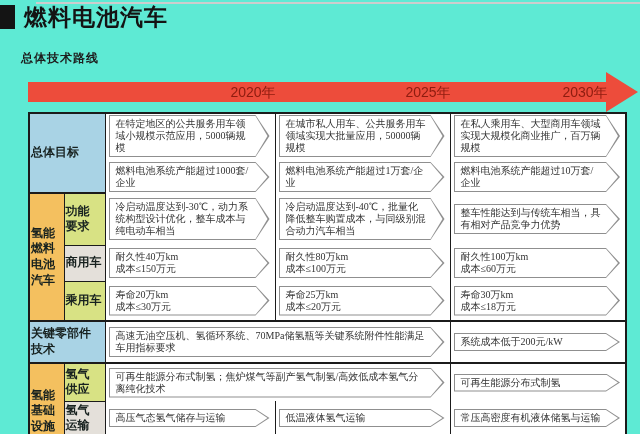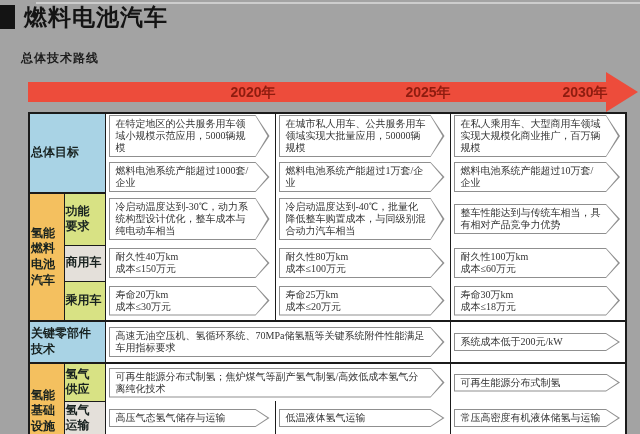--- a/index.html
+++ b/index.html
@@ -1,26 +1,26 @@
 <!DOCTYPE html>
 <html><head>
 <meta charset="utf-8">
 <style>
   * { box-sizing: border-box; margin: 0; padding: 0; }
   body { background:#888; font-family:"Liberation Sans","DejaVu Sans",sans-serif; }
-  .stage { position:relative; width:640px; height:434px; background:#a3a3a3; overflow:hidden; }
+  .stage { position:relative; width:640px; height:434px; background:#5eead4; overflow:hidden; }
 
   .top-divider { position:absolute; top:2px; left:36px; right:0; height:2px; background:#cdcdcd; }
   .title-bullet { position:absolute; left:0; top:5px; width:15px; height:24px; background:#141414; }
   .page-title { position:absolute; left:24px; top:2px; font-size:23px; font-weight:bold; color:#141414; letter-spacing:1px; }
   .page-subtitle { position:absolute; left:21px; top:50px; font-size:12px; font-weight:bold; color:#1d1d1d; letter-spacing:1px; }
 
   .banner { position:absolute; left:28px; top:72px; width:610px; height:40px; }
   .banner svg { display:block; }
-  .year-label { position:absolute; top:12px; width:70px; text-align:center; font-size:14px; font-weight:bold; }
+  .year-label { position:absolute; top:12px; width:70px; text-align:center; font-size:14px; font-weight:normal; }
 
   .roadmap { position:absolute; left:28px; top:112px; }
   table { border-collapse:collapse; table-layout:fixed; width:597px; border:2px solid #1b1b1b; }
   td { border:1px solid #1b1b1b; padding:0; vertical-align:middle; overflow:hidden;font-family:Liberation Serif, serif; }
   tr.group > td { border-top-width:2px; }
   .r1{height:64px} .r2{height:52px} .r3{height:36px} .r4{height:40px}
   .r5{height:42px} .r6{height:38px} .r7{height:26px} .r8{height:24px}
 
   .lbl { font-weight:bold; font-size:12px; line-height:1.3; text-align:left; color:#17211f; white-space:pre-line; padding:1px; }
   .blue   { background:#a9d3e5; }

